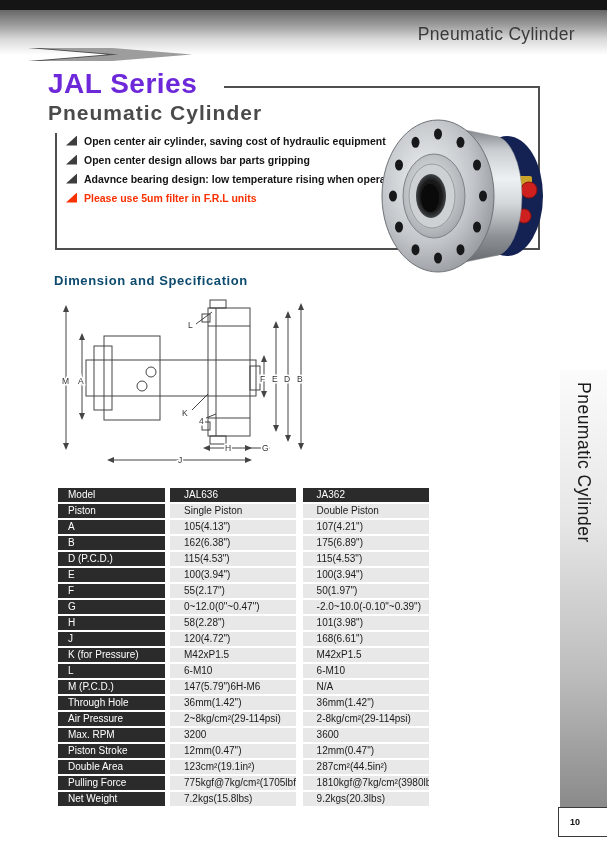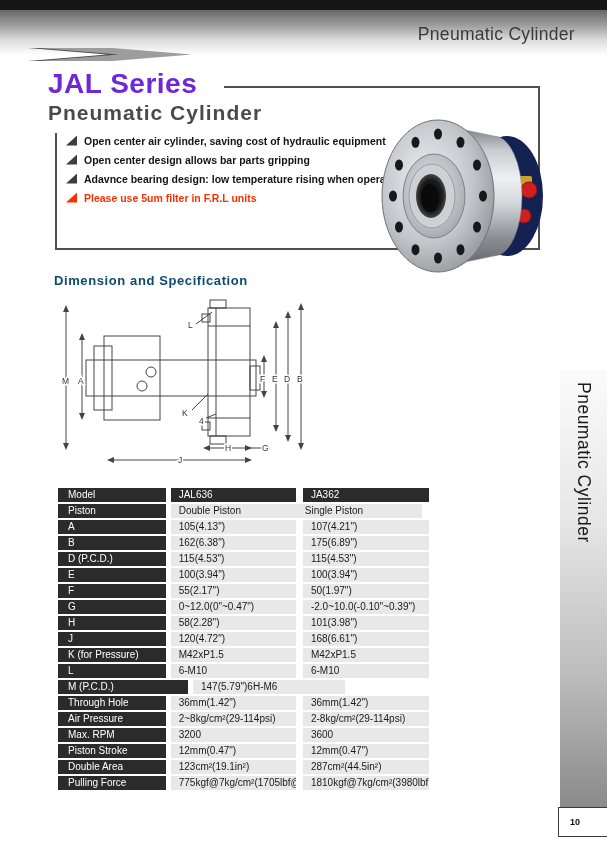--- a/index.html
+++ b/index.html
@@ -43,21 +43,21 @@
 
   
   .diagram{position:absolute;left:56px;top:296px;}
   .diagram text{font-family:"Liberation Sans",sans-serif;}
 
   
   .spec{position:absolute;left:58px;top:488px;width:371px;}
   .trow{display:flex;margin-bottom:2px;}
   .cell{height:14px;line-height:14px;font-size:10px;box-sizing:border-box;white-space:nowrap;overflow:hidden;}
   .lcell{width:130px;background:#2b2b2b;color:#ffffff;padding-left:10px;margin-right:5px;}
-  .vcell{background:#e8e8e8;color:#1a1a1a;padding-left:8px;}
+  .vcell{background:#e8e8e8;color:#1a1a1a;padding-left:14px;}
   .c1{width:152px;margin-right:7px;}
   .c2{width:153px;}
   .thead .vcell{background:#2b2b2b;color:#ffffff;}
 
   
   .side-strip{position:absolute;left:560px;top:370px;width:47px;height:437px;
               background:linear-gradient(180deg,#fbfbfb 0%,#e6e6e6 35%,#bcbcbc 70%,#8a8a8a 100%);}
   .side-label-wrap{position:absolute;left:560px;top:382px;width:47px;height:300px;
                    display:flex;justify-content:center;}
   .side-label{writing-mode:vertical-rl;font-size:17.5px;color:#1a1a1a;letter-spacing:.5px;}
@@ -218,22 +218,22 @@
   </svg>
 
   <div class="spec">
       <div class="trow thead">
         <div class="cell lcell">Model</div>
         <div class="cell vcell c1">JAL636</div>
         <div class="cell vcell c2">JA362</div>
       </div>
       <div class="trow">
         <div class="cell lcell">Piston</div>
+        <div class="cell vcell c1">Single Piston</div>
         <div class="cell vcell c2">Double Piston</div>
-        <div class="cell vcell c1">Single Piston</div>
       </div>
       <div class="trow">
         <div class="cell lcell">A</div>
         <div class="cell vcell c1">105(4.13")</div>
         <div class="cell vcell c2">107(4.21")</div>
       </div>
       <div class="trow">
         <div class="cell lcell">B</div>
         <div class="cell vcell c1">162(6.38")</div>
         <div class="cell vcell c2">175(6.89")</div>
@@ -274,20 +274,21 @@
         <div class="cell vcell c2">M42xP1.5</div>
       </div>
       <div class="trow">
         <div class="cell lcell">L</div>
         <div class="cell vcell c1">6-M10</div>
         <div class="cell vcell c2">6-M10</div>
       </div>
       <div class="trow">
         <div class="cell lcell">M (P.C.D.)</div>
         <div class="cell vcell c1">147(5.79")6H-M6</div>
+        <div class="cell vcell c2">N/A</div>
       </div>
       <div class="trow">
         <div class="cell lcell">Through Hole</div>
         <div class="cell vcell c1">36mm(1.42")</div>
         <div class="cell vcell c2">36mm(1.42")</div>
       </div>
       <div class="trow">
         <div class="cell lcell">Air Pressure</div>
         <div class="cell vcell c1">2~8kg/cm²(29-114psi)</div>
         <div class="cell vcell c2">2-8kg/cm²(29-114psi)</div>
@@ -304,20 +305,25 @@
       </div>
       <div class="trow">
         <div class="cell lcell">Double Area</div>
         <div class="cell vcell c1">123cm²(19.1in²)</div>
         <div class="cell vcell c2">287cm²(44.5in²)</div>
       </div>
       <div class="trow">
         <div class="cell lcell">Pulling Force</div>
         <div class="cell vcell c1">775kgf@7kg/cm²(1705lbf@100psi)</div>
         <div class="cell vcell c2">1810kgf@7kg/cm²(3980lbf@100psi)</div>
+      </div>
+      <div class="trow">
+        <div class="cell lcell">Net Weight</div>
+        <div class="cell vcell c1">7.2kgs(15.8lbs)</div>
+        <div class="cell vcell c2">9.2kgs(20.3lbs)</div>
       </div>
     </div>
 
   <div class="side-strip"></div>
   <div class="side-label-wrap">
     <span class="side-label">Pneumatic Cylinder</span>
   </div>
   <div class="page-box">
     <span class="page-num">10</span>
   </div>

